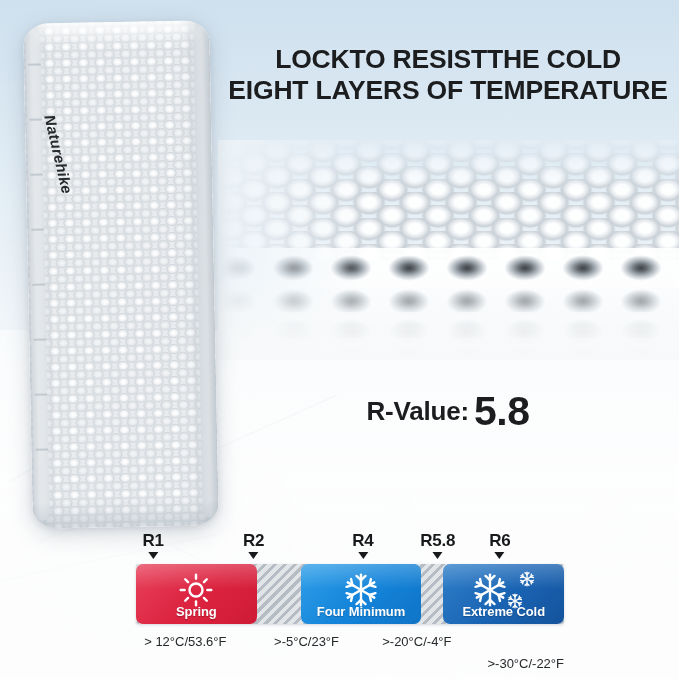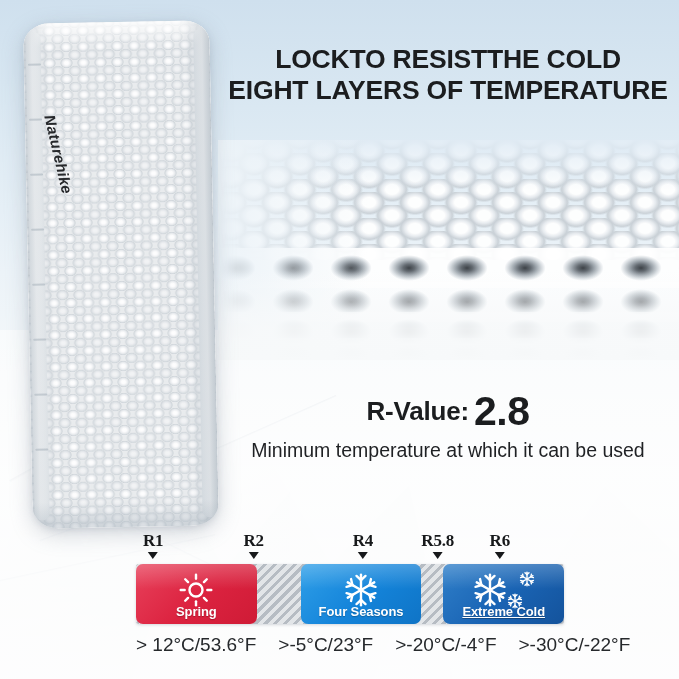--- a/index.html
+++ b/index.html
@@ -209,21 +209,20 @@
     width: 428px;
   }
   .scale-marks {
     position: relative;
     height: 32px;
   }
   .mark {
     position: absolute;
     transform: translateX(-50%);
     text-align: left;
-    font-family: Liberation Serif, serif;
   }
   .mark-label {
     font-size: 17px;
     font-weight: 700;
     color: #17191b;
     letter-spacing: -.2px;
     line-height: 1;
   }
   .mark-arrow {
     width: 0; height: 0;
@@ -253,21 +252,21 @@
     flex-direction: column;
     align-items: center;
     justify-content: flex-end;
     padding-bottom: 5px;
     color: #ffffff;
     overflow: hidden;
   }
   .seg.spring  { background: linear-gradient(135deg, #e8415b 0%, #dc2340 52%, #cf1b36 100%); }
   .seg.three   { background: linear-gradient(135deg, #edcf58 0%, #e4bf2e 52%, #dcae1c 100%); }
   .seg.four    { background: linear-gradient(135deg, #2f9fe8 0%, #1484da 52%, #0f74c6 100%); }
-  .seg.extreme { background: linear-gradient(135deg, #2f7fc9 0%, #1a64b4 52%, #14539c 100%); text-decoration: underline; }
+  .seg.extreme { background: linear-gradient(135deg, #2f7fc9 0%, #1a64b4 52%, #14539c 100%); }
   .seg-gloss {
     position: absolute; left: 0; right: 0; top: 0; height: 42%;
     background: linear-gradient(180deg, rgba(255,255,255,.22), rgba(255,255,255,0));
     pointer-events: none;
   }
   .seg-icons {
     position: absolute;
     left: 0; right: 0; top: 8px;
     height: 40px;
     display: flex;
@@ -285,21 +284,21 @@
   }
   .gap { height: 100%; flex-shrink: 0; }
 
   .temps {
     position: relative;
     display: flex;
     margin-top: 10px;
   }
   .temp {
     text-align: right;
-    font-size: 19px;
+    font-size: 13px;
     color: #26292c;
     white-space: nowrap;
   }
 </style>
 </head>
 <body>
 
 <div id="poster">
 
   <div class="mountain-layer">
@@ -347,24 +346,23 @@
   </div>
 
   <div class="headline">
     <div>LOCKTO RESISTTHE COLD</div>
     <div>EIGHT LAYERS OF TEMPERATURE</div>
   </div>
 
   <div class="rvalue-block">
     <div class="rvalue-line">
       <span class="rvalue-label">R-Value:</span>
-      <span class="rvalue-number">2.8</span>
+      <span class="rvalue-number">5.8</span>
     </div>
     <div class="rvalue-desc">
-      <div>Minimum temperature at which it can be used</div>
     </div>
   </div>
 
   <div class="scale">
 
     <div class="scale-marks" id="scale-marks">
         <div class="mark" style="left: 4%;">
           <div class="mark-label">R1</div>
           <div class="mark-arrow"></div>
         </div>
@@ -435,21 +433,21 @@
                   <line x1="12" y1="5.4" x2="9.0" y2="2.6"></line>
                   <line x1="12" y1="5.4" x2="15.0" y2="2.6"></line>
                 </g>
                 <g transform="rotate(300 12 12)">
                   <line x1="12" y1="12" x2="12" y2="1.8"></line>
                   <line x1="12" y1="5.4" x2="9.0" y2="2.6"></line>
                   <line x1="12" y1="5.4" x2="15.0" y2="2.6"></line>
                 </g>
               </svg></span>
           </div>
-          <div class="seg-label">Four Seasons</div>
+          <div class="seg-label">Four Minimum</div>
         </div>
         <div class="gap" style="width: 22px;"></div>
         <div class="seg extreme" style="flex: 1 1 0%;">
           <div class="seg-gloss"></div>
           <div class="seg-icons">
             <span><svg viewBox="0 0 24 24" fill="none" stroke="#ffffff" stroke-width="1.6" stroke-linecap="round" stroke-linejoin="round" width="36" height="36">
                 <g transform="rotate(0 12 12)">
                   <line x1="12" y1="12" x2="12" y2="1.8"></line>
                   <line x1="12" y1="5.4" x2="9.0" y2="2.6"></line>
                   <line x1="12" y1="5.4" x2="15.0" y2="2.6"></line>
@@ -551,17 +549,17 @@
         </div>
       </div>
 
     <div class="temps" id="scale-temps">
         <div class="temp" style="flex: 1 1 0%;">&gt; 12°C/53.6°F</div>
         <div style="width: 22px; flex-shrink: 0;"></div>
         <div class="temp" style="flex: 1 1 0%;">&gt;-5°C/23°F</div>
         <div style="width: 22px; flex-shrink: 0;"></div>
         <div class="temp" style="flex: 1 1 0%;">&gt;-20°C/-4°F</div>
         <div style="width: 22px; flex-shrink: 0;"></div>
-        <div class="temp" style="flex: 1 1 0%;">&gt;-30°C/-22°F</div>
+        <div class="temp" style="flex: 1 1 0%; margin-top: 22px;">&gt;-30°C/-22°F</div>
       </div>
   </div>
 
 </div>
 
 </body></html>

